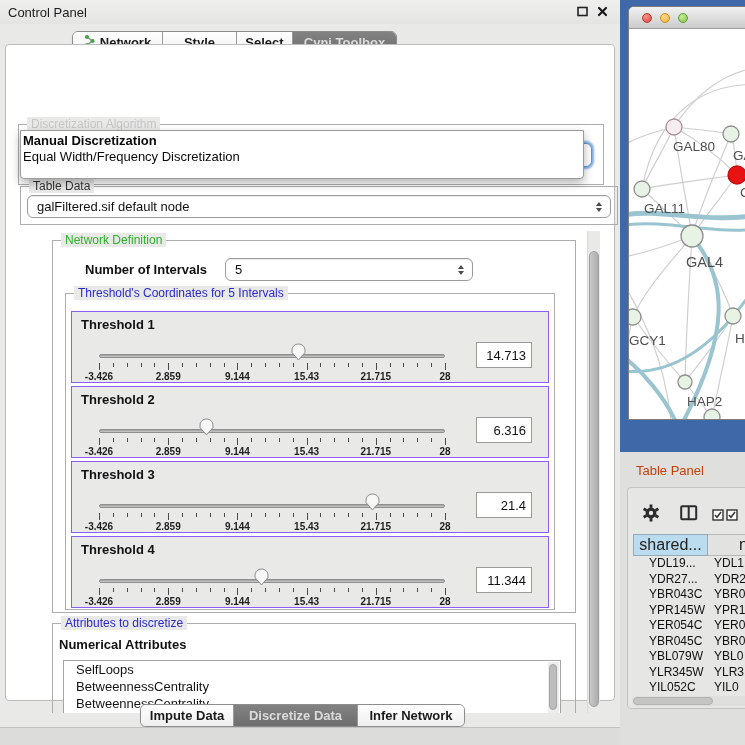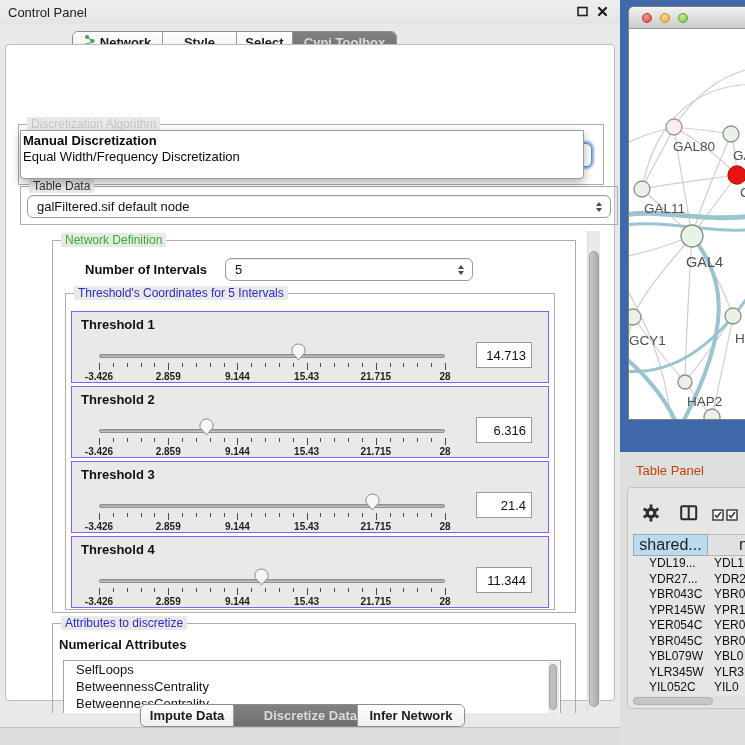--- a/index.html
+++ b/index.html
@@ -421,21 +421,21 @@
           <div class="thumb"></div>
         </div>
 
       <button id="apply-btn">Apply</button>
     </div>
 
     <div id="bottom-tabs" class="segbar" style="left:140px; top:704px;">
         <div class="seg" style="width: 93px;">
           <span>Impute Data</span>
         </div>
-        <div class="seg selected" style="width: 124px; justify-content: flex-end;">
+        <div class="seg selected" style="width: 124px;">
           <span>Discretize Data</span>
         </div>
         <div class="seg" style="width: 106px;">
           <span>Infer Network</span>
         </div>
       </div>
     <div id="bottom-strip"></div>
   </div>
 
   <div id="right-region">

